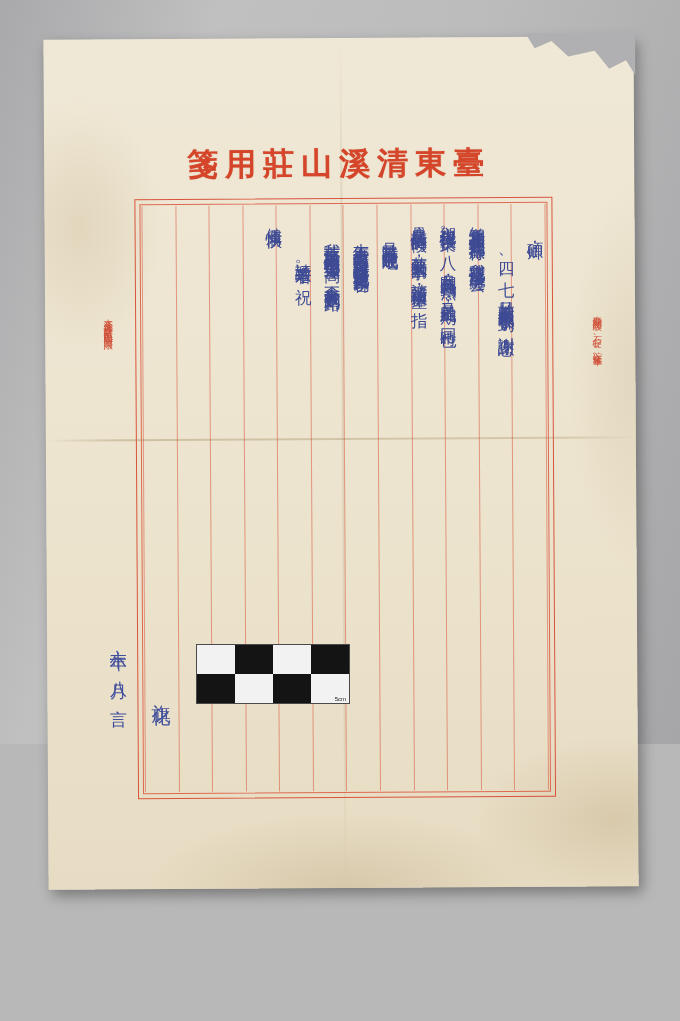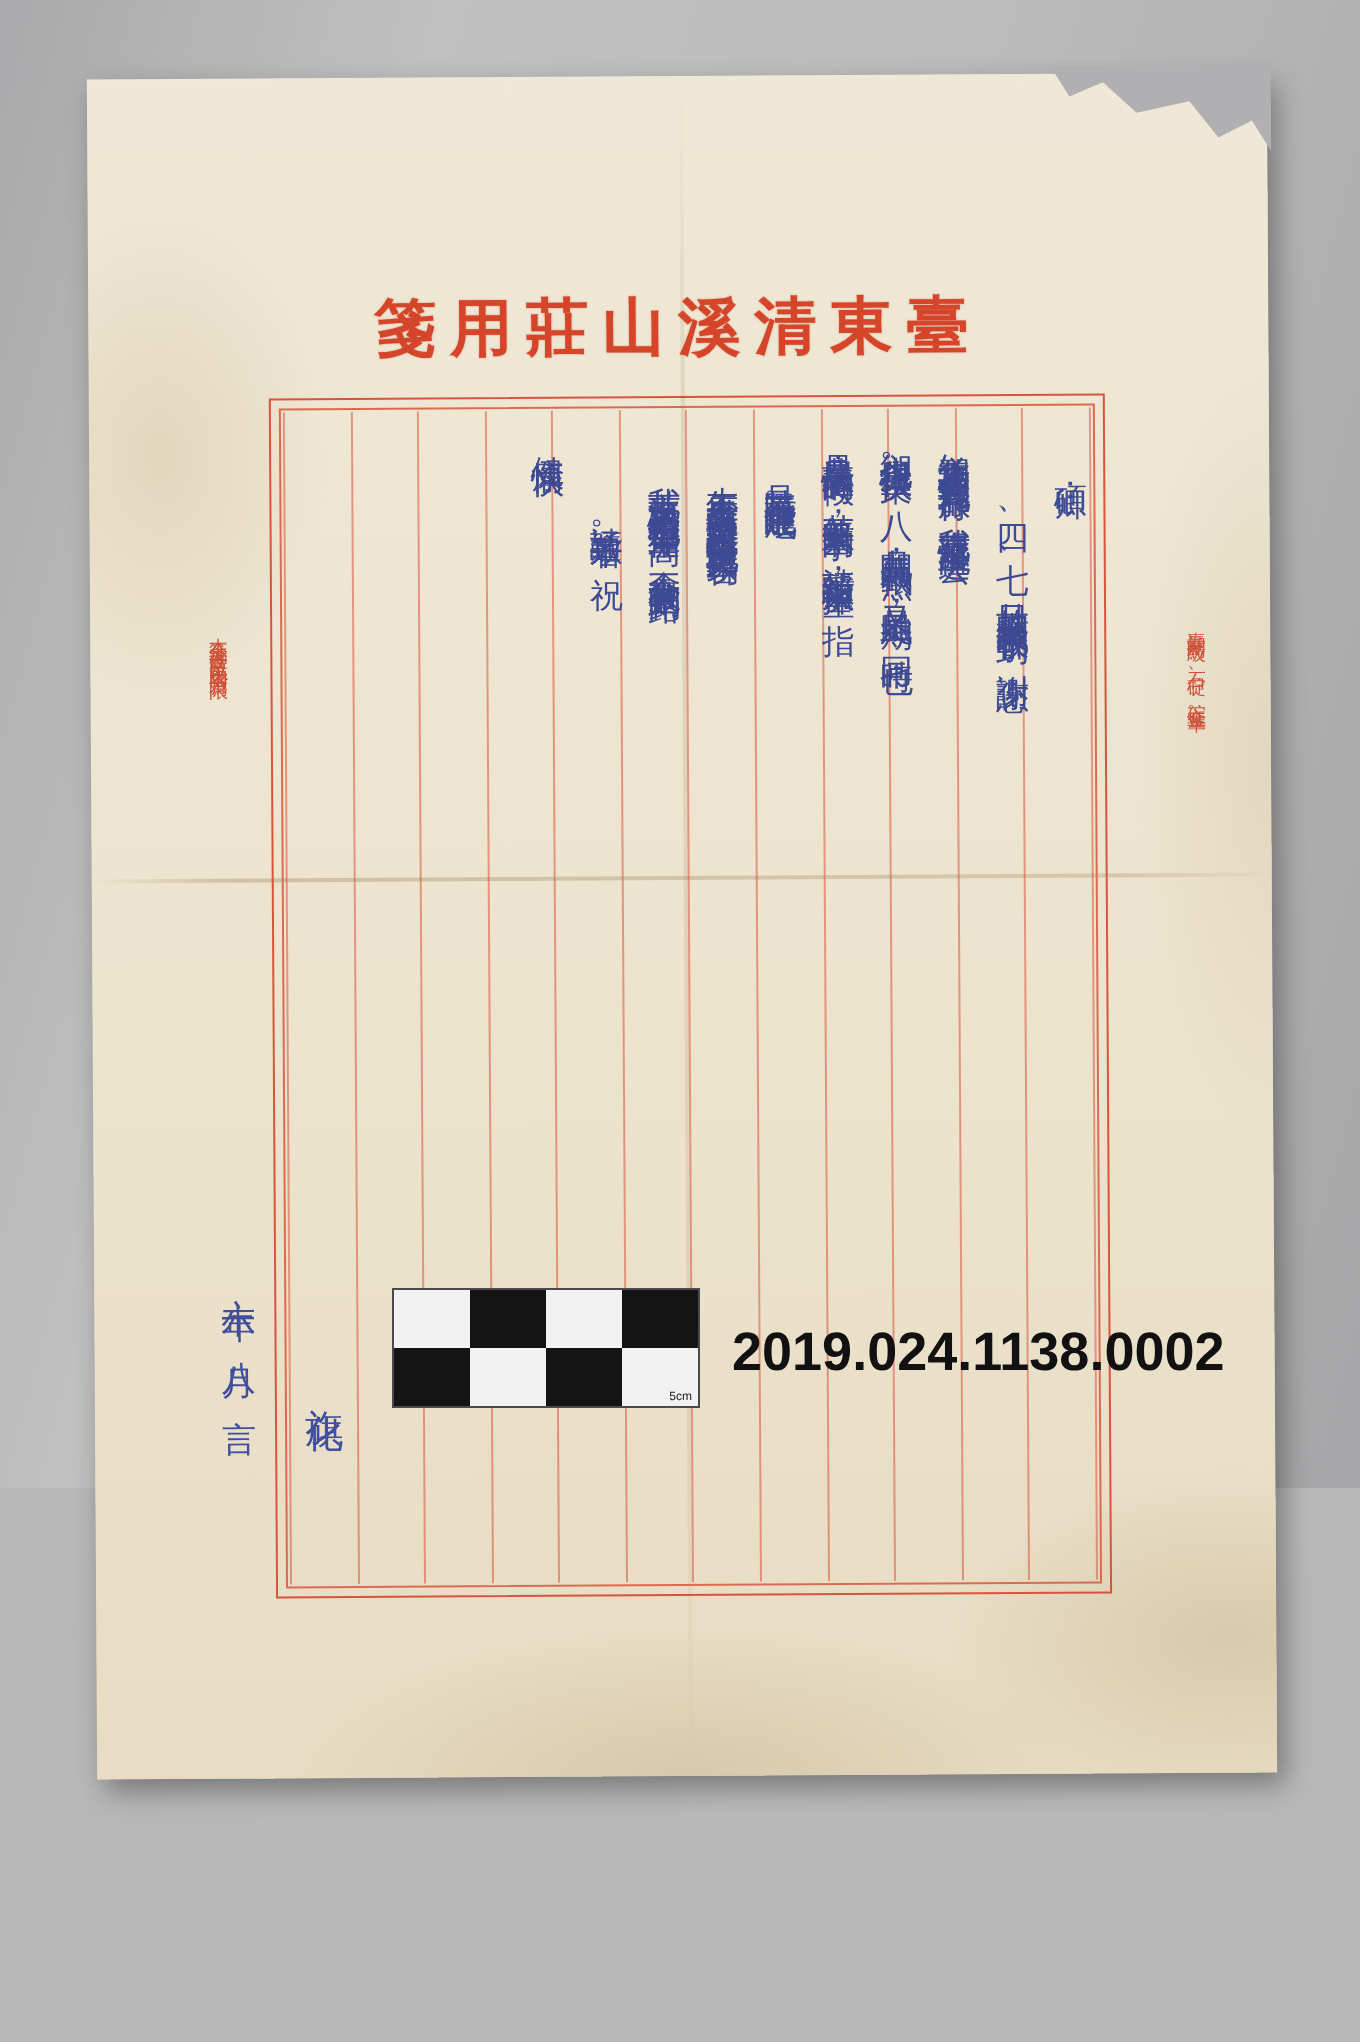--- a/index.html
+++ b/index.html
@@ -266,14 +266,13 @@
     <div class="sq-b"></div>
       <div class="sq-w"></div>
       <div class="sq-b"></div>
       <div class="sq-w"></div>
   </div>
   <div class="scale-ticks">
     <span>1cm</span>
     <span>5cm</span>
   </div>
 
-  <div class="accession">2019.024.1138.0002</div>
 </div>
 
 </body></html>

